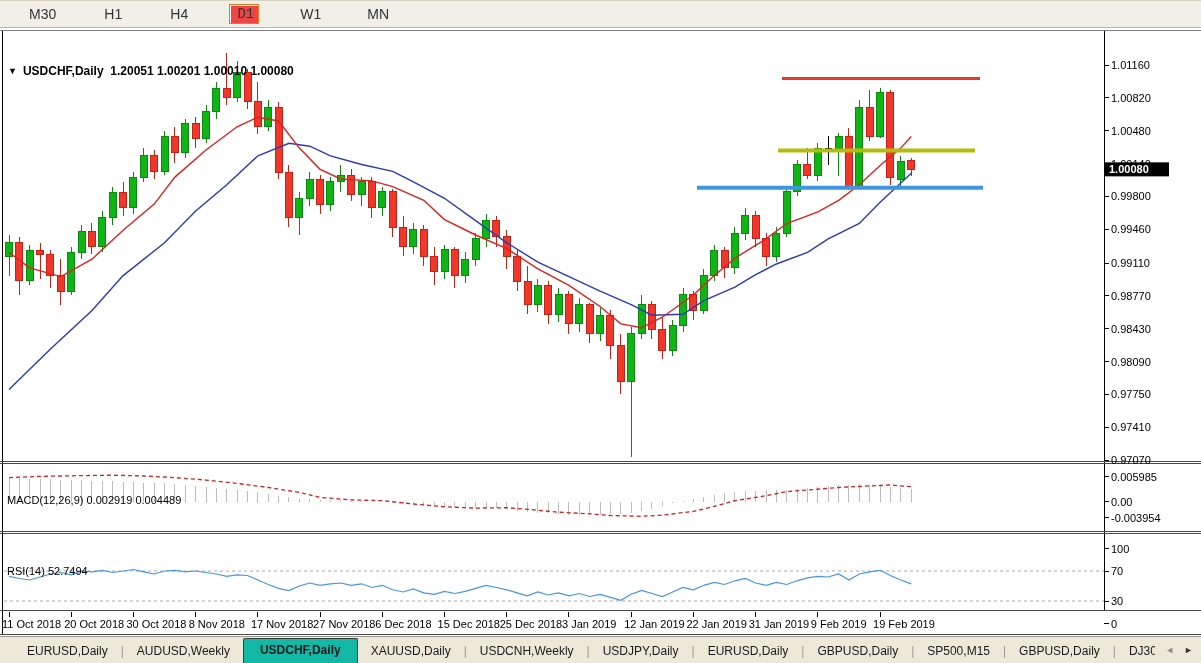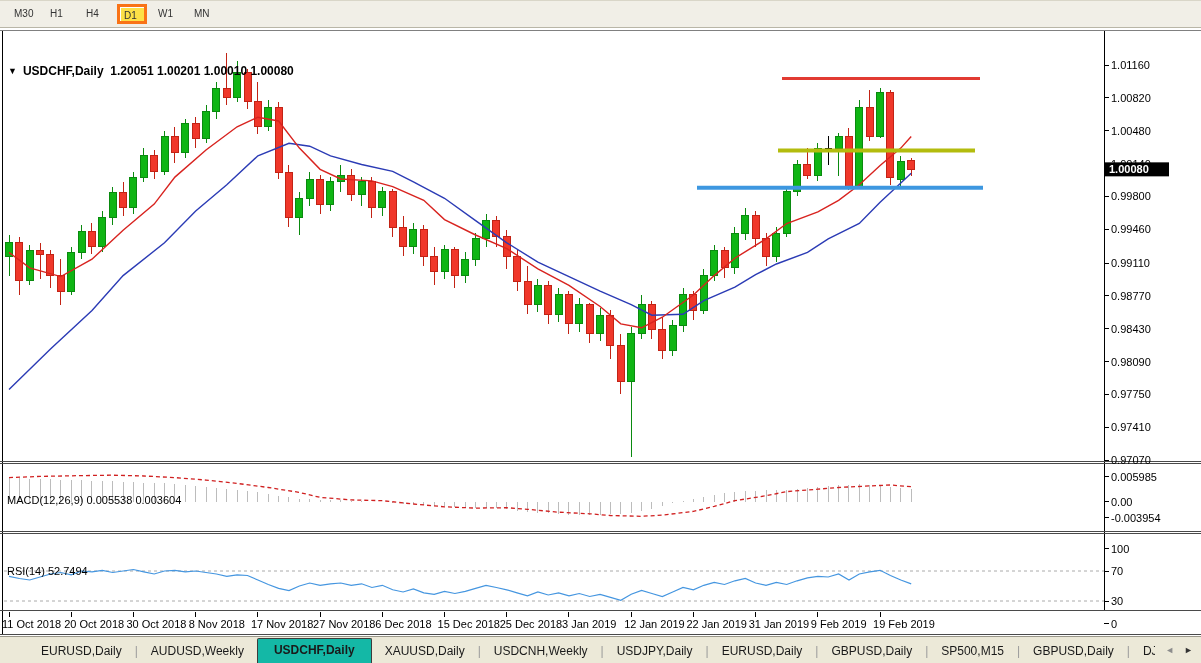--- a/index.html
+++ b/index.html
@@ -8,46 +8,47 @@
     background:#ece9d8;font-family:"Liberation Sans","DejaVu Sans",sans-serif;
     -webkit-font-smoothing:none;
   }
   
   .toolbar{
     position:absolute;left:0;top:0;width:1201px;height:28px;
     background:#f1efe7;border-bottom:1px solid #b9b6a7;border-top:1px solid #d9d6c8;
     display:flex;align-items:center;padding-left:6px;box-sizing:border-box;
   }
   .tf-btn{
-    font-family:"Liberation Sans",sans-serif;font-size:10px;color:#333;
+    font-family:"Liberation Sans",sans-serif;font-size:14px;color:#333;
     background:transparent;border:1px solid transparent;
-    min-width:30px;height:20px;margin:0 3px;text-align:left;line-height:18px;
+    min-width:30px;height:20px;margin:0 18px;text-align:right;line-height:18px;
     cursor:default;padding:0 4px;
   }
   .tf-btn.active{
-    background:#fde047;border:3px solid #f97316;
+    background:#ef4444;border:1px solid #f97316;
     box-shadow:inset 1px 1px 0 #ffffff;
+    font-family:Liberation Mono, monospace;
   }
   
   .chart-wrap{position:absolute;left:0;top:28px;width:1201px;height:608px;background:#ffffff;}
   svg{display:block;}
   .overlay-label{
     position:absolute;font-size:11px;color:#000;white-space:pre;
     font-family:"Liberation Sans",sans-serif;pointer-events:none;
   }
   .chart-title{top:36px;left:8px;font-weight:bold;font-size:12px;display:flex;align-items:center;gap:6px;}
   .chart-title .tri{font-size:9px;position:relative;top:0px;}
   .macd-label{top:466px;left:7px;}
   .rsi-label{top:537px;left:7px;}
   
   .tabbar{
     position:absolute;left:0;top:636px;width:1201px;height:27px;
     background:#ece9d8;border-top:1px solid #9a978a;
     display:flex;align-items:flex-end;overflow:hidden;box-sizing:border-box;
-    padding-left:28px;
+    padding-left:14px;
   }
   .tab{
     font-size:12px;color:#1a1a1a;padding:4px 13px 5px 13px;cursor:default;white-space:nowrap;
   }
   .tab.active{
     background:#14b8a6;border:1px solid #3c3c3c;border-bottom:none;
     border-radius:2px 2px 0 0;font-weight:bold;padding:4px 16px 6px 16px;
   }
   .tabsep{color:#9a9a9a;font-size:12px;padding-bottom:5px;}
   .tab-arrows{
@@ -435,21 +436,21 @@
         <text x="748.64" y="600">31 Jan 2019</text>
         <line x1="817.8599999999999" y1="584" x2="817.8599999999999" y2="589" stroke="#000" shape-rendering="crispEdges"></line>
         <text x="810.8599999999999" y="600">9 Feb 2019</text>
         <line x1="880.0799999999999" y1="584" x2="880.0799999999999" y2="589" stroke="#000" shape-rendering="crispEdges"></line>
         <text x="873.0799999999999" y="600">19 Feb 2019</text>
       </g>
     </svg>
   <div class="overlay-label chart-title">
     <span class="tri">▼</span><span>USDCHF,Daily  1.20051 1.00201 1.00010 1.00080</span>
   </div>
-  <div class="overlay-label macd-label">MACD(12,26,9) 0.005538 0.003604</div>
+  <div class="overlay-label macd-label">MACD(12,26,9) 0.002919 0.004489</div>
   <div class="overlay-label rsi-label">RSI(14) 52.7494</div>
 </div>
 
 <div class="tabbar" id="tabbar">
     <span class="tab">EURUSD,Daily</span>
     <span class="tabsep">|</span>
     <span class="tab">AUDUSD,Weekly</span>
     <span class="tab active">USDCHF,Daily</span>
     <span class="tab">XAUUSD,Daily</span>
     <span class="tabsep">|</span>

